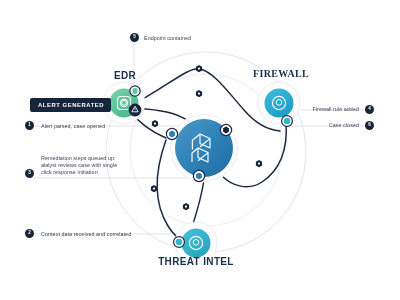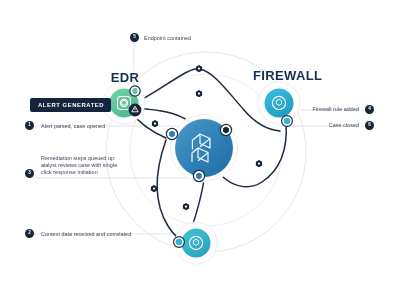--- a/index.html
+++ b/index.html
@@ -27,21 +27,21 @@
     width: 400px;
     height: 300px;
     overflow: visible;
   }
   .txt {
     position: absolute;
     white-space: pre;
     line-height: 1.25;
   }
   .node-title {
-    font-size: 13px;
+    font-size: 10px;
     font-weight: bold;
     letter-spacing: 0.35px;
     color: #18304f;
     text-align: center;
   }
   .anno-text {
     font-size: 5.4px;
     color: #3c4556;
     letter-spacing: 0.05px;
   }
@@ -225,22 +225,23 @@
         <path d="M186,203 l3.1,1.8 v3.6 l-3.1,1.8 l-3.1,-1.8 v-3.6 z"></path>
         <circle cx="186" cy="206.6" r="1.15" fill="#ffffff"></circle>
       </g>
     </g>
   </svg>
 
   <div class="alert-chip" style="left:30px; top:98px;">ALERT GENERATED</div>
 
   <div class="txt node-title" style="left:108px; top:70px; width:34px;">EDR</div>
 
-  <div class="txt node-title" style="left:253px; top:68px; width:54px;">FIREWALL</div>
-
+  <div class="txt node-title" style="left:253px; top:68px; width:54px;font-family:Liberation Serif, serif;">FIREWALL</div>
+
+  <div class="txt node-title" style="left:156px; top:256px; width:80px;">THREAT INTEL</div>
 
   <div class="badge" style="left:130px; top:33px;">5</div>
   <div class="txt anno-text" style="left:144px; top:35px;">Endpoint contained</div>
 
   <div class="badge" style="left:25px; top:121px;">1</div>
   <div class="txt anno-text" style="left:41px; top:123px;">Alert parsed, case opened</div>
 
   <div class="badge" style="left:25px; top:169px;">3</div>
   <div class="txt anno-text" style="left:41px; top:155px;">Remediation steps queued up:
 alalyst reviews case with single

